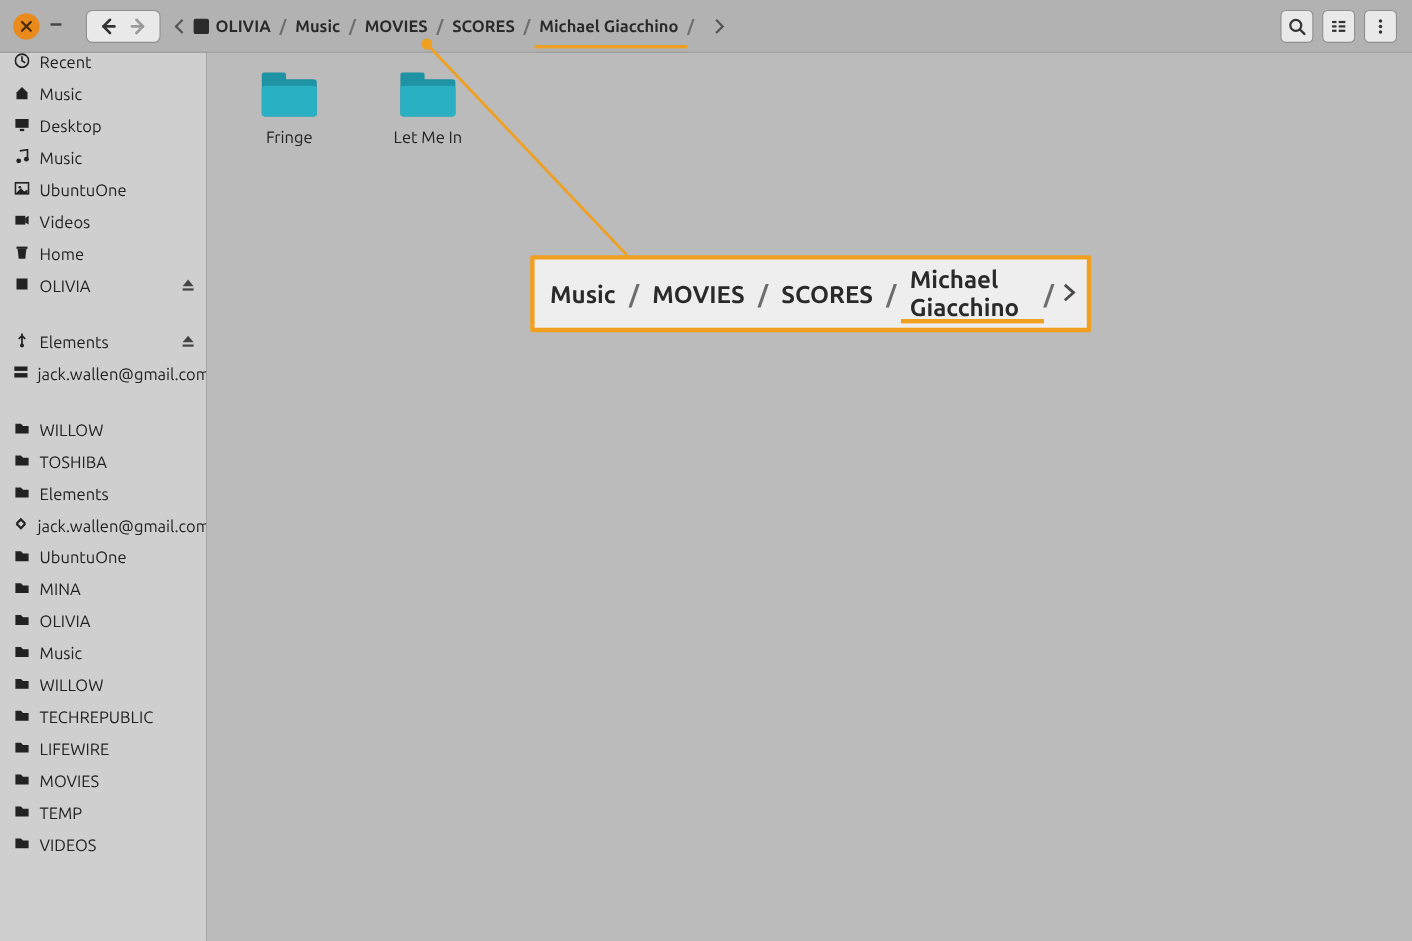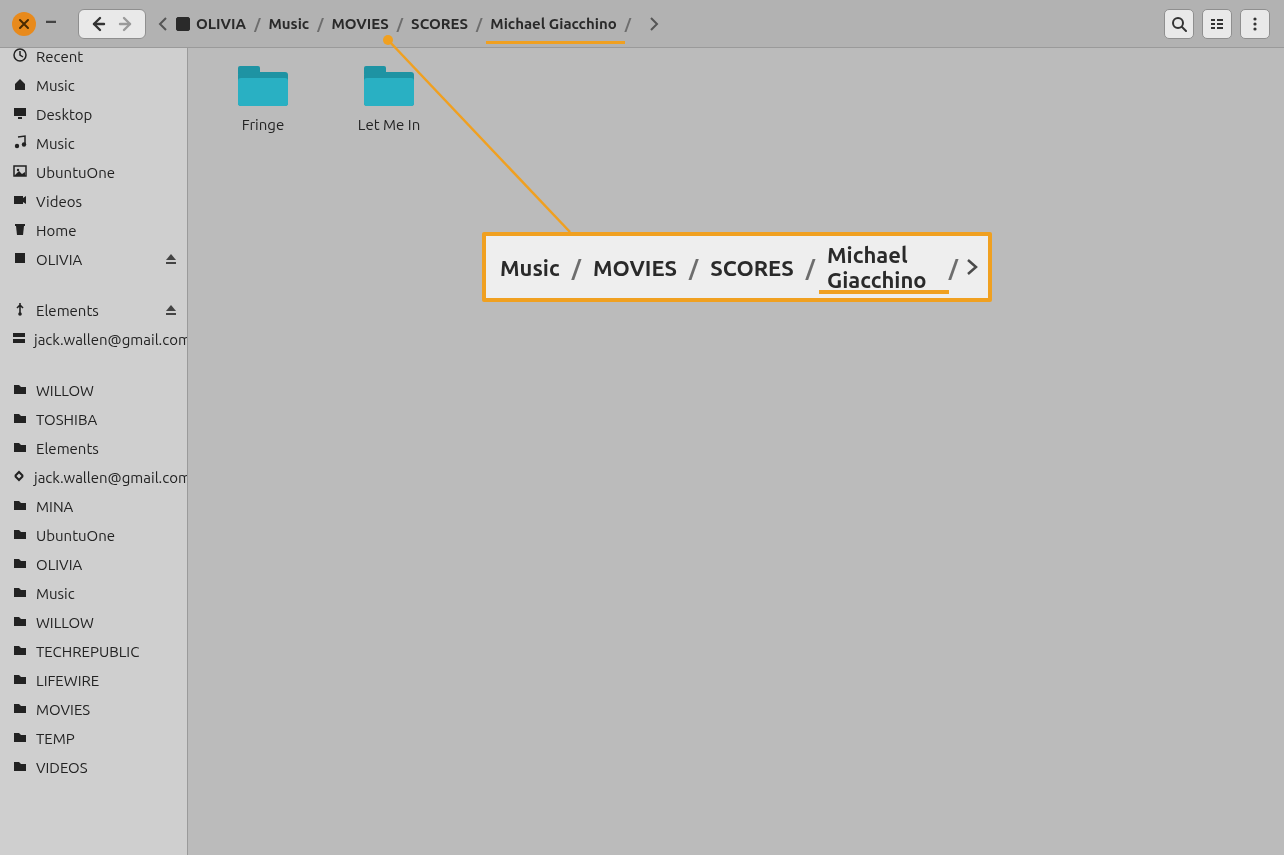--- a/index.html
+++ b/index.html
@@ -309,29 +309,29 @@
         </svg>
       </span>
       <span>jack.wallen@gmail.com</span>
     </div>
   <div class="sb-item">
       <span class="ic">
         <svg width="14" height="14" viewBox="0 0 14 14">
           <path d="M1 3 H6 L8 5 H13 V12 H1 Z" fill="#222"></path>
         </svg>
       </span>
+      <span>UbuntuOne</span>
+    </div>
+  <div class="sb-item">
+      <span class="ic">
+        <svg width="14" height="14" viewBox="0 0 14 14">
+          <path d="M1 3 H6 L8 5 H13 V12 H1 Z" fill="#222"></path>
+        </svg>
+      </span>
       <span>MINA</span>
-    </div>
-  <div class="sb-item">
-      <span class="ic">
-        <svg width="14" height="14" viewBox="0 0 14 14">
-          <path d="M1 3 H6 L8 5 H13 V12 H1 Z" fill="#222"></path>
-        </svg>
-      </span>
-      <span>UbuntuOne</span>
     </div>
   <div class="sb-item">
       <span class="ic">
         <svg width="14" height="14" viewBox="0 0 14 14">
           <path d="M1 3 H6 L8 5 H13 V12 H1 Z" fill="#222"></path>
         </svg>
       </span>
       <span>OLIVIA</span>
     </div>
   <div class="sb-item">

